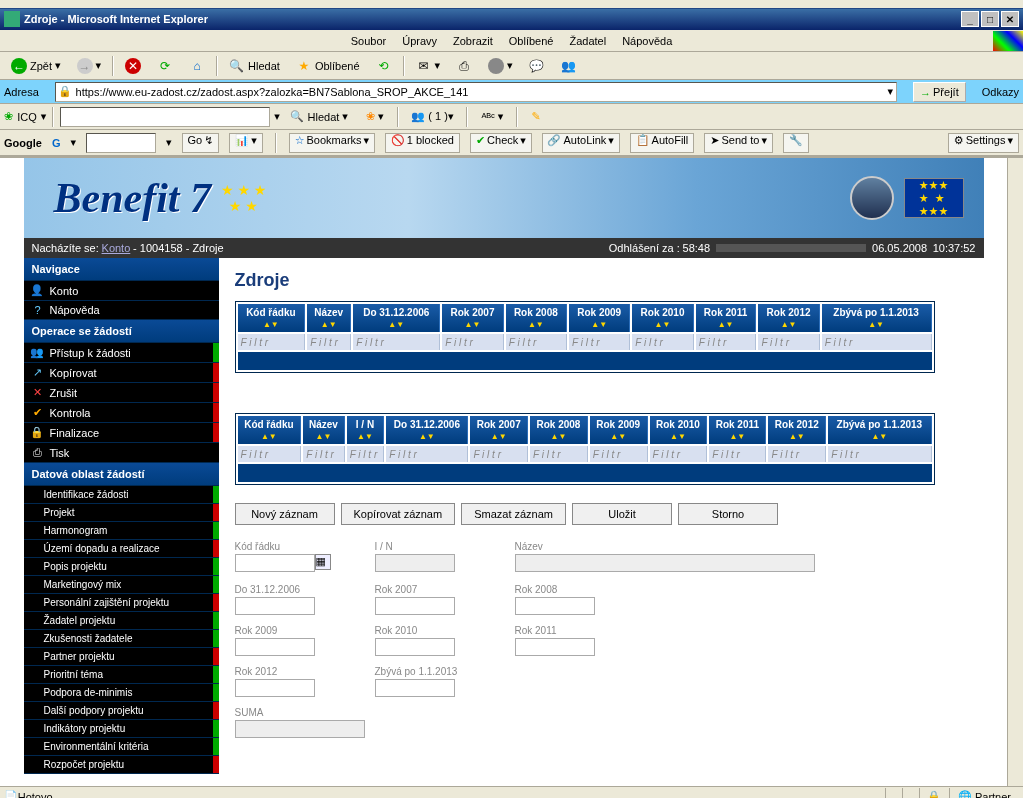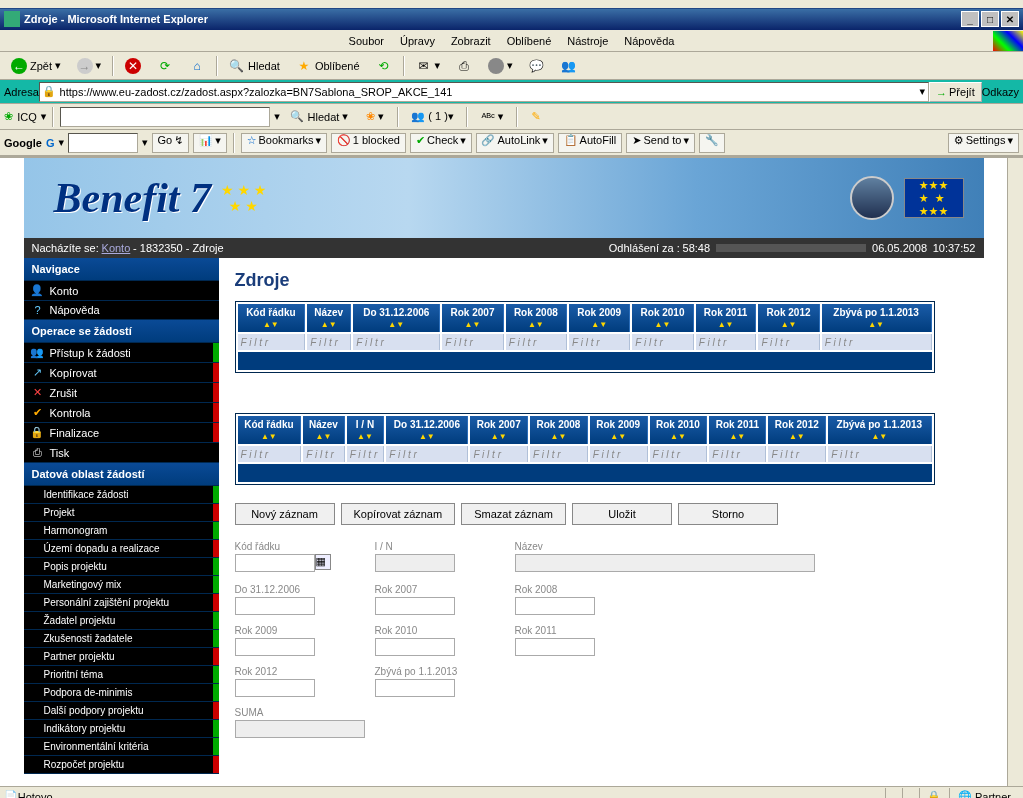--- a/index.html
+++ b/index.html
@@ -17,32 +17,32 @@
 .menubar .menu-item { padding: 2px 8px; cursor: pointer; }
 .menubar .logo-strip { position: absolute; right: 0; width: 30px; height: 20px; background: linear-gradient(45deg, #f00, #0f0, #00f, #ff0); }
 
 
 .toolbar { background: #ece9d8; height: 28px; display: flex; align-items: center; padding: 0 4px; border-bottom: 1px solid #aca899; gap: 2px; }
 .tb-btn { height: 22px; padding: 0 6px; display: flex; align-items: center; gap: 3px; border: 1px solid transparent; border-radius: 3px; cursor: pointer; }
 .tb-icon { width: 16px; height: 16px; display: inline-flex; align-items: center; justify-content: center; border-radius: 50%; font-size: 12px; }
 .tb-sep { width: 2px; height: 20px; border-left: 1px solid #aca899; border-right: 1px solid #fff; margin: 0 2px; }
 
 
-.addrbar { background: #14b8a6; height: 24px; display: flex; align-items: center; padding: 0 4px; border-bottom: 1px solid #aca899; gap: 0; }
+.addrbar { background: #7dd3fc; height: 24px; display: flex; align-items: center; padding: 0 4px; border-bottom: 1px solid #aca899; gap: 16px; }
 .addrbar .lbl { font-size: 11px; }
 .addrbar .url-box { flex: 1; height: 20px; background: #fff; border: 1px inset #aca899; display: flex; align-items: center; padding: 0 3px; gap: 3px; }
 .addrbar .url-text { flex: 1; font-size: 11px; }
 .addrbar .go-btn { height: 20px; padding: 0 6px; background: #ece9d8; border: 1px outset #fff; display: flex; align-items: center; gap: 2px; }
 
 
 .icqbar { background: #ece9d8; height: 26px; display: flex; align-items: center; padding: 0 4px; border-bottom: 1px solid #aca899; gap: 4px; }
 .icqbar .icq-input { width: 210px; height: 20px; background: #fff; border: 1px inset #aca899; }
 
 
-.googlebar { background: #ece9d8; height: 26px; display: flex; align-items: center; padding: 0 4px; border-bottom: 1px solid #aca899; gap: 4px; }
+.googlebar { background: #ece9d8; height: 26px; display: flex; align-items: center; padding: 0 4px; border-bottom: 1px solid #aca899; gap: 10px; }
 .googlebar .g-input { width: 70px; height: 20px; background: #fff; border: 1px inset #aca899; }
 .googlebar .g-btn { height: 20px; padding: 0 5px; border: 1px solid #aca899; background: #f5f5f0; display: flex; align-items: flex-start; gap: 2px; }
 
 
 .content-area { flex: 1; display: flex; background: #fff; overflow: hidden; border-top: 2px solid #aca899; }
 .content-scroll { flex: 1; overflow: auto; }
 .page-wrapper { width: 960px; margin: 0 auto; }
 
 
 .banner { height: 80px; background: linear-gradient(to right, #95c5e8 0%, #b8d8f0 40%, #6aa5d6 70%, #4080b8 100%); position: relative; display: flex; align-items: center; padding-left: 30px; }
@@ -113,21 +113,21 @@
     <span class="winbtn">_</span>
     <span class="winbtn">□</span>
     <span class="winbtn">✕</span>
   </div>
 
   <div class="menubar">
     <span class="menu-item">Soubor</span>
     <span class="menu-item">Úpravy</span>
     <span class="menu-item">Zobrazit</span>
     <span class="menu-item">Oblíbené</span>
-    <span class="menu-item">Nástroje</span>
+    <span class="menu-item">Žadatel</span>
     <span class="menu-item">Nápověda</span>
     <span class="logo-strip"></span>
   </div>
 
   <div class="toolbar">
     <div class="tb-btn">
       <span class="tb-icon" style="background:#0a0;color:#fff">←</span>
       <span>Zpět</span>
       <span>▾</span>
     </div>
@@ -237,21 +237,21 @@
           <span class="banner-stars">★ ★ ★<br>&nbsp;&nbsp;★ ★</span>
           <div class="banner-right">
             <span class="ministry-seal"></span>
             <span class="eu-flag">★★★<br>★&nbsp;&nbsp;★<br>★★★</span>
           </div>
         </div>
 
         <div class="status-strip">
           <span>Nacházíte se:</span>&nbsp;
           <a>Konto</a>&nbsp;
-          <span>- 1832350 - Zdroje</span>
+          <span>- 1004158 - Zdroje</span>
           <span class="ss-spacer"></span>
           <span>Odhlášení za :</span>&nbsp;
           <span>58:48</span>
           <span class="progress"><span class="progress-fill"></span></span>
           <span>06.05.2008</span>&nbsp;&nbsp;
           <span>10:37:52</span>
         </div>
 
         <div class="main-layout">
 

